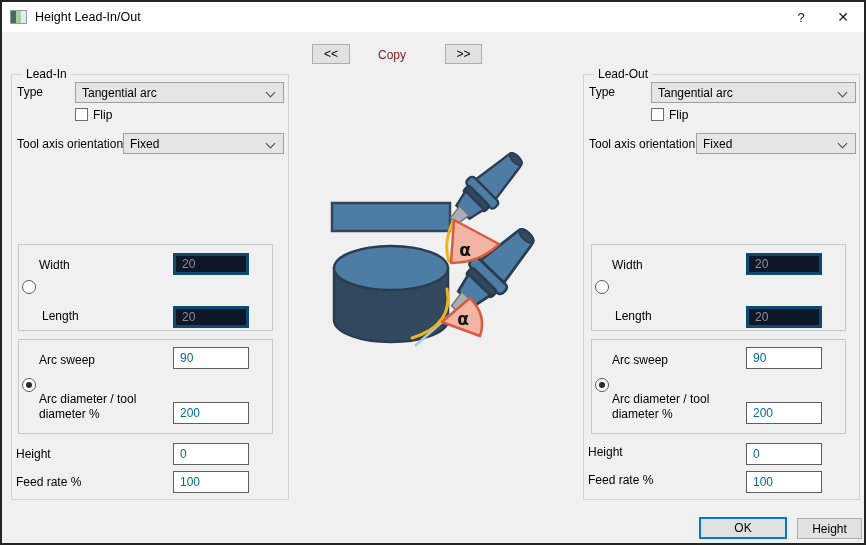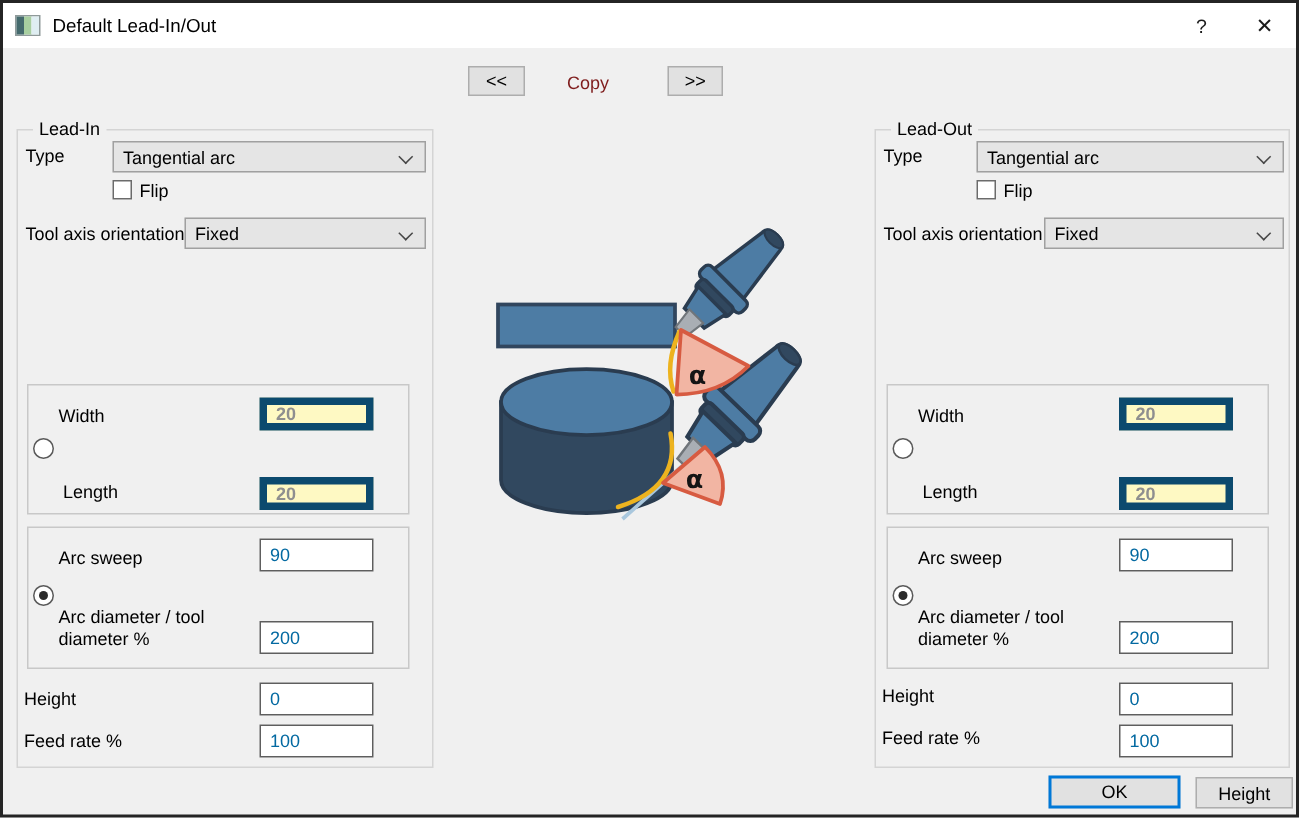--- a/index.html
+++ b/index.html
@@ -21,21 +21,21 @@
     width:42px; height:30px; display:flex; align-items:center; justify-content:center;
     font-size:13px; color:#1a1a1a; cursor:default;
   }
   .close-glyph { font-size:14px; }
   .btn {
     position:absolute; background:#e1e1e1; border:1px solid #adadad;
     font-size:12px; color:#000; display:flex; align-items:center; justify-content:center;
   }
   .copy-label { position:absolute; font-size:12px; color:#7f1d1d; text-align:center; }
   .panel {
-    position:absolute; top:84px; height:426px;
+    position:absolute; top:72px; height:426px;
     border:1px solid #d4d4d4;
   }
   .panel-legend {
     position:absolute; top:-8px; left:10px; background:#f0f0f0;
     padding:0 4px; font-size:12px; color:#000;
   }
   .lbl { position:absolute; font-size:12px; color:#000; white-space:nowrap; }
   .lbl-wrap { position:absolute; font-size:12px; color:#000; line-height:15px; }
   .combo {
     position:absolute; height:21px; background:#e5e5e5; border:1px solid #a0a0a0;
@@ -53,37 +53,37 @@
     background:#fff; border:1px solid #595959;
   }
   .radio.checked::after {
     content:""; position:absolute; left:3px; top:3px; width:6px; height:6px;
     border-radius:50%; background:#2b2b2b;
   }
   input.field {
     position:absolute; width:76px; height:22px; border:1px solid #5e5e5e; background:#fff;
     font-family:"Liberation Sans", sans-serif; font-size:12px; color:#0369a1; padding-left:6px;
   }
-  input.field.disabled { border:5px solid #0c4a6e; background:#fef9c3; color:#8f8f8f;font-weight:bold; }
+  input.field.disabled { border:3px solid #0c4a6e; background:#0f172a; color:#8f8f8f; }
   .footer-btn { height:22px; font-size:12px; }
   .ok-btn { border:2px solid #0078d7; }
   svg text { font-family:"DejaVu Sans", sans-serif; }
 </style>
 </head>
 <body>
 
 <div class="window">
 
   <div class="titlebar">
     <div class="app-icon">
       <div class="s1"></div>
         <div class="s2"></div>
         <div class="s3"></div>
     </div>
-    <div class="title-text">Default Lead-In/Out</div>
+    <div class="title-text">Height Lead-In/Out</div>
     <div style="flex:1"></div>
     <div class="tb-btn">?</div>
     <div class="tb-btn close-glyph">✕</div>
   </div>
 
   <div class="btn" style="left:310px; top:42px; width:38px; height:20px;">&lt;&lt;</div>
   <div class="copy-label" style="left:365px; top:46px; width:50px;">Copy</div>
   <div class="btn" style="left:443px; top:42px; width:37px; height:20px;">&gt;&gt;</div>
 
   <div class="panel" style="left:9px; width:278px;">

